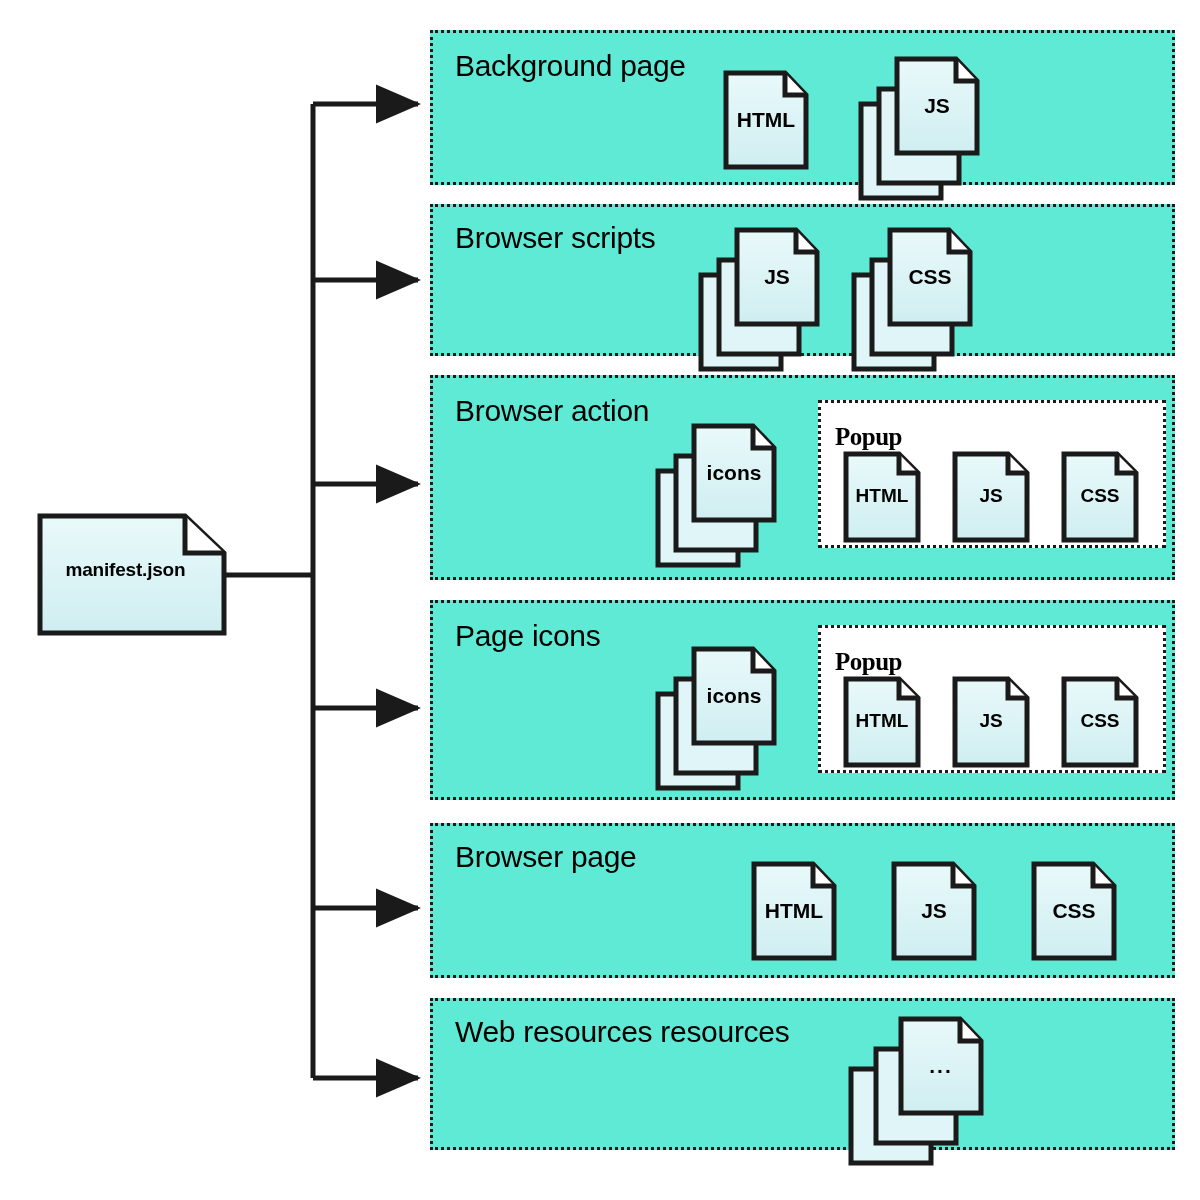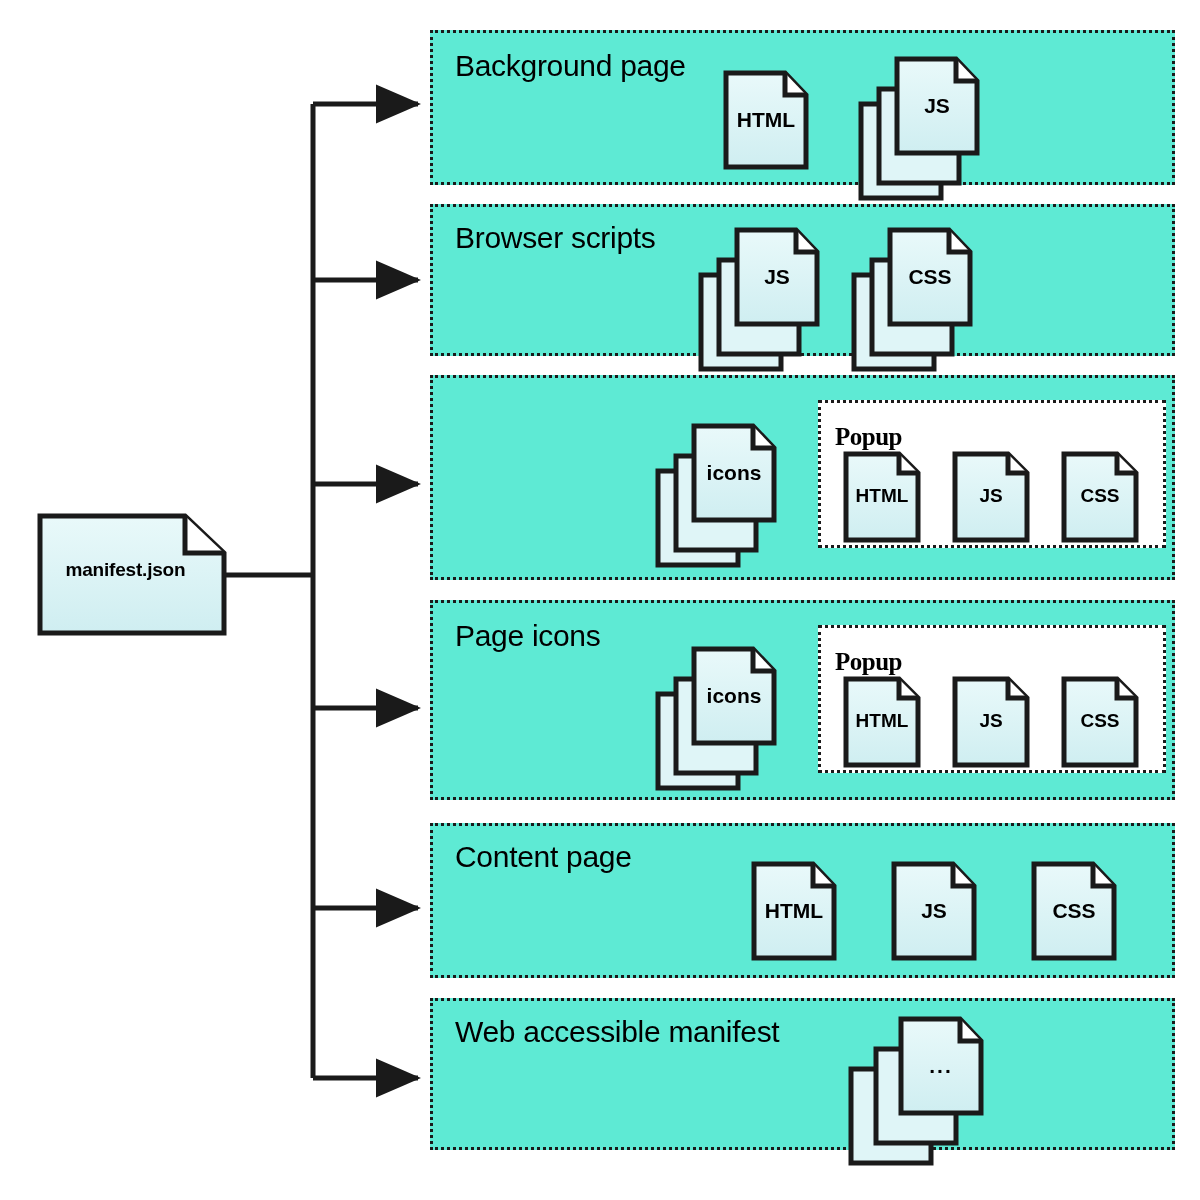--- a/index.html
+++ b/index.html
@@ -258,20 +258,21 @@
             <path d="M3,3 L62,3 L83,25 L83,97 L3,97 Z" fill="url(#g4)" stroke="#1a1a1a" stroke-width="5" stroke-linejoin="miter"></path>
             <path d="M62,3 L62,25 L83,25" fill="#ffffff" stroke="#1a1a1a" stroke-width="5" stroke-linejoin="miter"></path>
           </svg>
           <div class="flabel">CSS</div>
         </div>
       </div>
     </div>
   </div>
 
   <div class="panel" style="left:430px; top:375px; width:745px; height:205px;">
+    <div class="panel-title" style="top:16px;">Browser action</div>
 
     <div class="filegroup">
       <div class="file" style="left:222px; top:90px;">
         <svg width="86" height="100" viewBox="0 0 86 100">
           <path d="M3,3 L83,3 L83,97 L3,97 Z" fill="#dff5f7" stroke="#1a1a1a" stroke-width="5" stroke-linejoin="miter"></path>
         </svg>
       </div>
       <div class="file" style="left:240px; top:75px;">
         <svg width="86" height="100" viewBox="0 0 86 100">
           <path d="M3,3 L83,3 L83,97 L3,97 Z" fill="#dff5f7" stroke="#1a1a1a" stroke-width="5" stroke-linejoin="miter"></path>
@@ -403,21 +404,21 @@
             </defs>
           <path d="M3,3 L56,3 L75,22 L75,89 L3,89 Z" fill="url(#g12)" stroke="#1a1a1a" stroke-width="5" stroke-linejoin="miter"></path>
           <path d="M56,3 L56,22 L75,22" fill="#ffffff" stroke="#1a1a1a" stroke-width="5" stroke-linejoin="miter"></path>
         </svg>
         <div class="flabel">CSS</div>
       </div>
     </div>
   </div>
 
   <div class="panel" style="left:430px; top:823px; width:745px; height:155px;">
-    <div class="panel-title" style="top:14px;">Content page</div>
+    <div class="panel-title" style="top:14px;">Browser page</div>
 
     <div class="filegroup">
       <div class="file" style="left:318px; top:35px;">
         <svg width="86" height="100" viewBox="0 0 86 100">
           <defs>
               <linearGradient id="g13" x1="0" y1="0" x2="0" y2="1">
             <stop offset="0%" stop-color="#e9f9fa"></stop>
                 <stop offset="100%" stop-color="#cfeef1"></stop>
               </linearGradient>
             </defs>
@@ -449,21 +450,21 @@
             </defs>
           <path d="M3,3 L62,3 L83,25 L83,97 L3,97 Z" fill="url(#g15)" stroke="#1a1a1a" stroke-width="5" stroke-linejoin="miter"></path>
           <path d="M62,3 L62,25 L83,25" fill="#ffffff" stroke="#1a1a1a" stroke-width="5" stroke-linejoin="miter"></path>
         </svg>
         <div class="flabel">CSS</div>
       </div>
     </div>
   </div>
 
   <div class="panel" style="left:430px; top:998px; width:745px; height:152px;">
-    <div class="panel-title" style="top:14px;">Web accessible manifest</div>
+    <div class="panel-title" style="top:14px;">Web resources resources</div>
 
     <div class="filegroup">
       <div class="file" style="left:415px; top:65px;">
         <svg width="86" height="100" viewBox="0 0 86 100">
           <path d="M3,3 L83,3 L83,97 L3,97 Z" fill="#dff5f7" stroke="#1a1a1a" stroke-width="5" stroke-linejoin="miter"></path>
         </svg>
       </div>
       <div class="file" style="left:440px; top:45px;">
         <svg width="86" height="100" viewBox="0 0 86 100">
           <path d="M3,3 L83,3 L83,97 L3,97 Z" fill="#dff5f7" stroke="#1a1a1a" stroke-width="5" stroke-linejoin="miter"></path>

